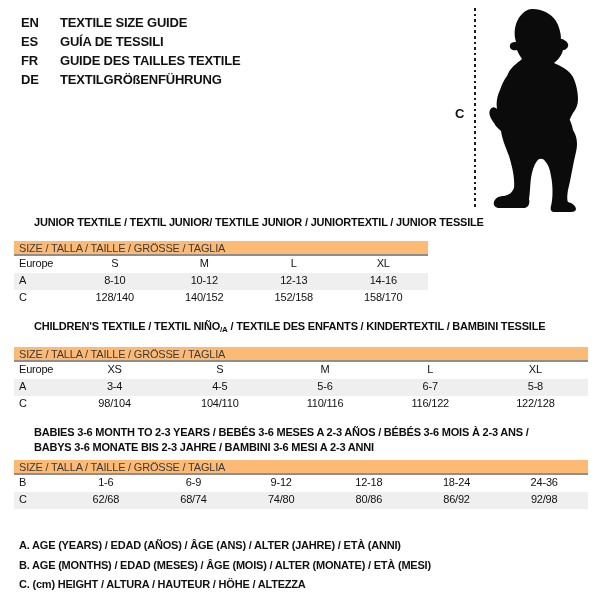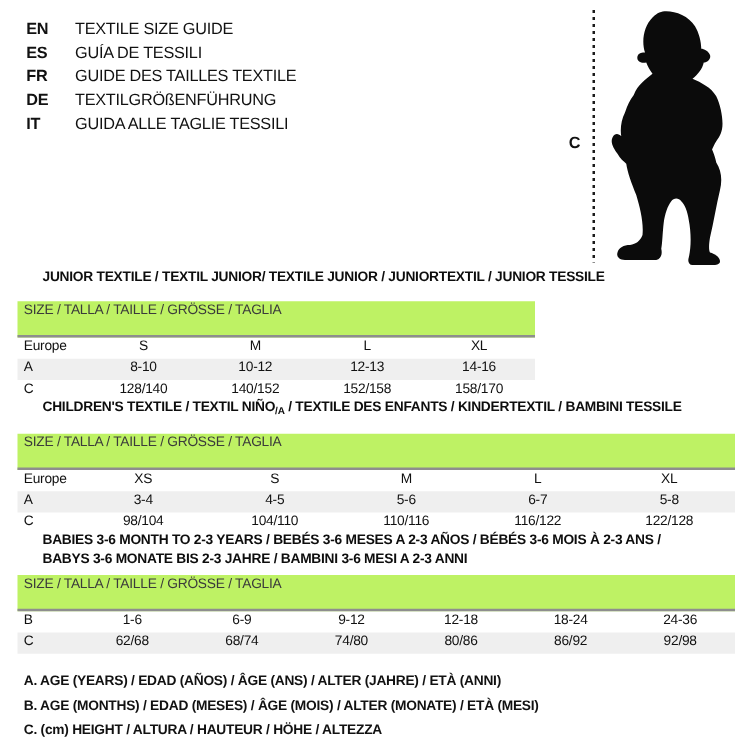--- a/index.html
+++ b/index.html
@@ -3,35 +3,35 @@
 <meta charset="utf-8">
 <style>
   * { margin: 0; padding: 0; box-sizing: border-box; }
   html,body { width: 600px; height: 600px; background: #ffffff; overflow: hidden; }
   body { font-family: "Liberation Sans", sans-serif; color: #111; position: relative; }
 
   
   .lang-block { position: absolute; left: 21px; top: 11px; }
   .lang-row { display: flex; height: 19px; align-items: flex-end; }
   .lang-code { width: 39px; font-size: 13px; font-weight: bold; letter-spacing: -0.2px; }
-  .lang-title { font-size: 13px; font-weight: normal; letter-spacing: -0.2px; white-space: nowrap; }
+  .lang-title { font-size: 13px; font-weight: bold; letter-spacing: -0.2px; white-space: nowrap; }
 
   
   .dotted-line { position: absolute; left: 474px; top: 8px; width: 2px; height: 202px;
     background: repeating-linear-gradient(to bottom, #1b1b1b 0px, #1b1b1b 2.6px, transparent 2.6px, transparent 5.6px); }
   .measure-c { position: absolute; left: 455px; top: 106px; font-size: 13px; font-weight: bold; }
   .baby-svg { position: absolute; left: 484px; top: 6px; width: 100px; height: 206px; }
 
   
   .sec-title { position: absolute; left: 19px; font-size: 11px; font-weight: bold;
     letter-spacing: -0.2px; white-space: nowrap; color: #0d0d0d; margin-left: 15px; }
   .sub { font-size: 8px; vertical-align: -2px; }
 
   .size-table { position: absolute; left: 14px; }
-  .size-bar { height: 29px; line-height: 15px; background: #bef264; border-bottom: 2px solid #8e8e8e;
+  .size-bar { height: 15px; line-height: 15px; background: #fdba74; border-bottom: 2px solid #8e8e8e;
     padding-left: 5px; font-size: 11px; color: #3b3b3b; letter-spacing: -0.2px; }
   .trow { display: grid; height: 17px; line-height: 15.5px; font-size: 11px; letter-spacing: -0.2px; }
   .trow:nth-child(odd) { background: #efefef; }   
   .trow .rlabel { text-align: left; padding-left: 5px; }
   .trow .cell { text-align: center; }
   .rows-4 .trow { grid-template-columns: 56px repeat(4, 1fr); }
   .rows-5 .trow { grid-template-columns: 48px repeat(5, 1fr); }
   .rows-6 .trow { grid-template-columns: 48px repeat(6, 1fr); }
   .t1 { width: 414px; top: 241px; }
   .t2 { width: 574px; top: 347px; }
@@ -53,24 +53,20 @@
     <span class="lang-code">ES</span>
     <span class="lang-title">GUÍA DE TESSILI</span>
   </div>
   <div class="lang-row">
     <span class="lang-code">FR</span>
     <span class="lang-title">GUIDE DES TAILLES TEXTILE</span>
   </div>
   <div class="lang-row">
     <span class="lang-code">DE</span>
     <span class="lang-title">TEXTILGRÖßENFÜHRUNG</span>
-  </div>
-  <div class="lang-row">
-    <span class="lang-code">IT</span>
-    <span class="lang-title">GUIDA ALLE TAGLIE TESSILI</span>
   </div>
 </div>
 
 <div class="dotted-line"></div>
 <div class="measure-c">C</div>
 <svg class="baby-svg" viewBox="0 0 100 206" aria-hidden="true">
   <path fill="#0b0b0b" d="
     M49 3
     C57 3 67 7 72 15
     C75 20 77 27 77 33

